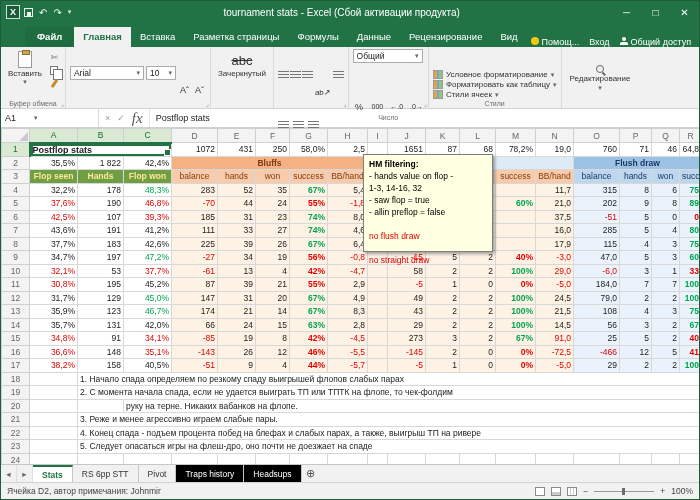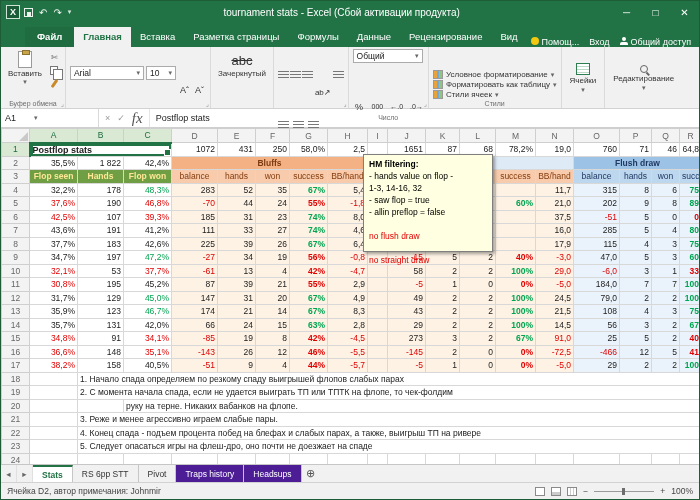--- a/index.html
+++ b/index.html
@@ -102,21 +102,21 @@
       border:1px solid #7f7f7f; box-shadow:2px 2px 3px rgba(0,0,0,.35); padding:3px 5px; z-index:5;
       font-size:8.5px; line-height:12px; color:#000; }
   .comment .cb { font-weight:bold; }
   .comment .cr { color:#e00000;margin-top:12px; }
 
   
   .sheetbar { height:18px; background:#f1f1f1; border-top:1px solid #c6c6c6; display:flex; align-items:stretch; flex:0 0 18px; font-size:8.5px; }
   .navarr { width:16px; display:flex; align-items:center; justify-content:center; color:#666; border-right:1px solid #e0e0e0; }
   .stab { padding:0 9px; display:flex; align-items:center; border-right:1px solid #c6c6c6; color:#333; white-space:nowrap; }
   .stab.active { background:#fff; color:#217346; font-weight:bold; border-top:2px solid #217346; }
-  .stab.dark { background:#4c1d95; color:#fff; }
+  .stab.dark { background:#000000; color:#fff; }
   .addsheet { width:18px; display:flex; align-items:center; justify-content:center; color:#555; font-size:11px; }
 
   
   .statusbar { height:17px; background:#f1f1f1; border-top:1px solid #d2d2d2; display:flex; align-items:center; padding:0 6px; flex:0 0 17px; font-size:8.5px; color:#444; }
   .sb-right { margin-left:auto; display:flex; align-items:center; gap:6px; }
   .view { width:10px; height:9px; border:1px solid #8a8a8a; background:#fff; }
   .view.v2 { background:linear-gradient(#fff 55%,#ccc 55%); }
   .view.v3 { background:repeating-linear-gradient(90deg,#fff 0 2px,#ccc 2px 3px); }
   .zoomline { width:60px; height:1px; background:#9a9a9a; position:relative; }
   .zoomthumb { position:absolute; left:28px; top:-3px; width:3px; height:7px; background:#6d6d6d; }
@@ -278,29 +278,20 @@
           <div class="stylebtn">
             <span class="sticon"></span>
             <span>Стили ячеек</span>
               <span class="arr">▾</span>
           </div>
         </div>
       </div>
       <div class="rg-label">Стили</div>
     </div>
 
-    <div class="rgroup">
-      <div class="rg-body">
-        <div class="collapsed">
-          <span class="tblicon"></span>
-          <span>Ячейки</span>
-          <span class="arr">▾</span>
-        </div>
-      </div>
-    </div>
 
     <div class="rgroup" style="border-right:none;">
       <div class="rg-body">
         <div class="collapsed">
           <span class="mag"></span>
           <span>Редактирование</span>
           <span class="arr">▾</span>
         </div>
       </div>
     </div>

